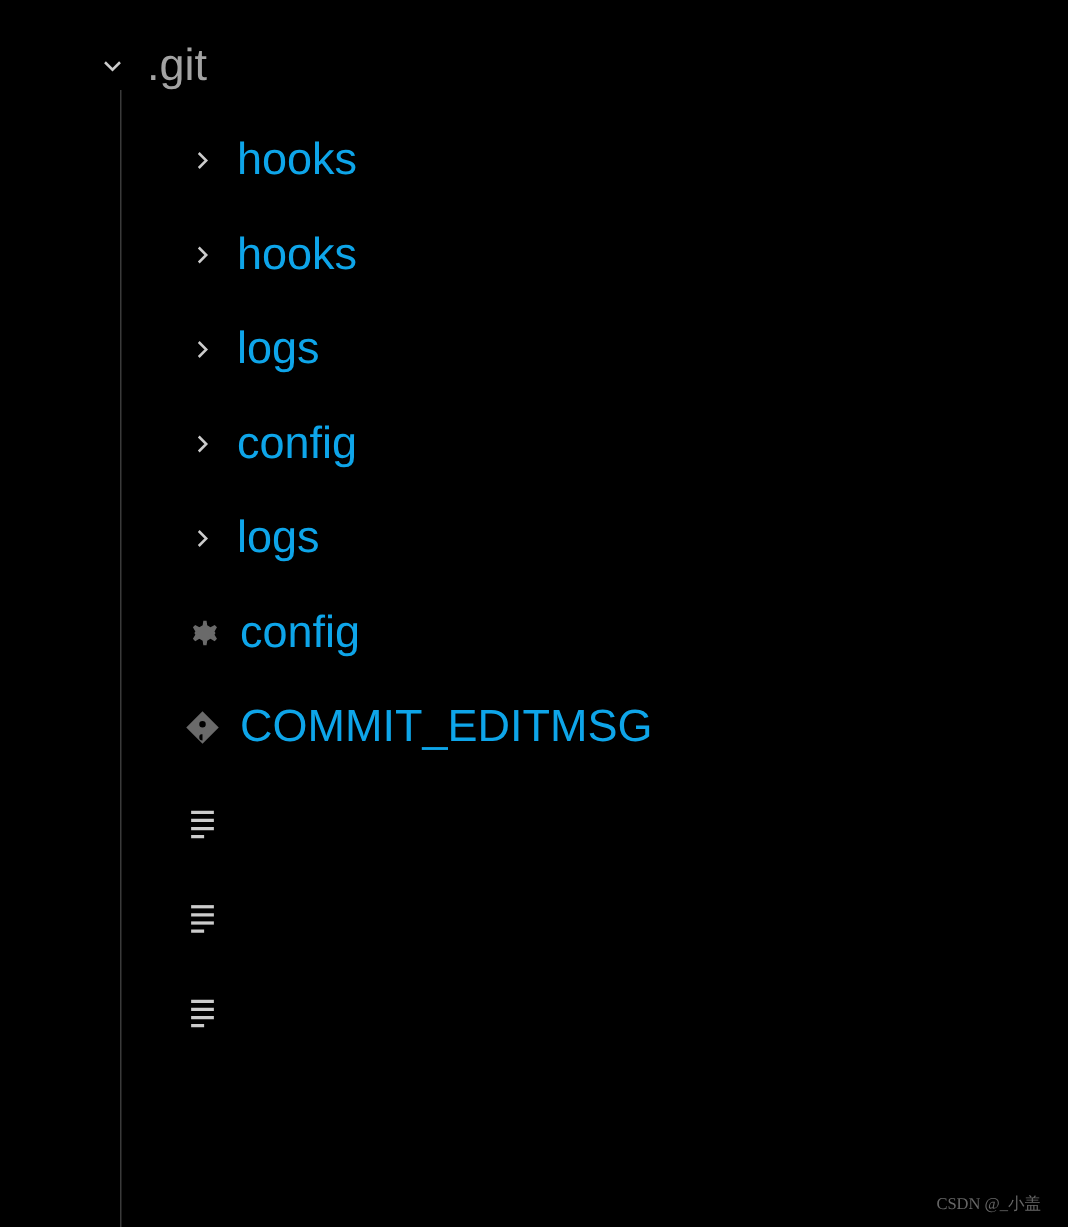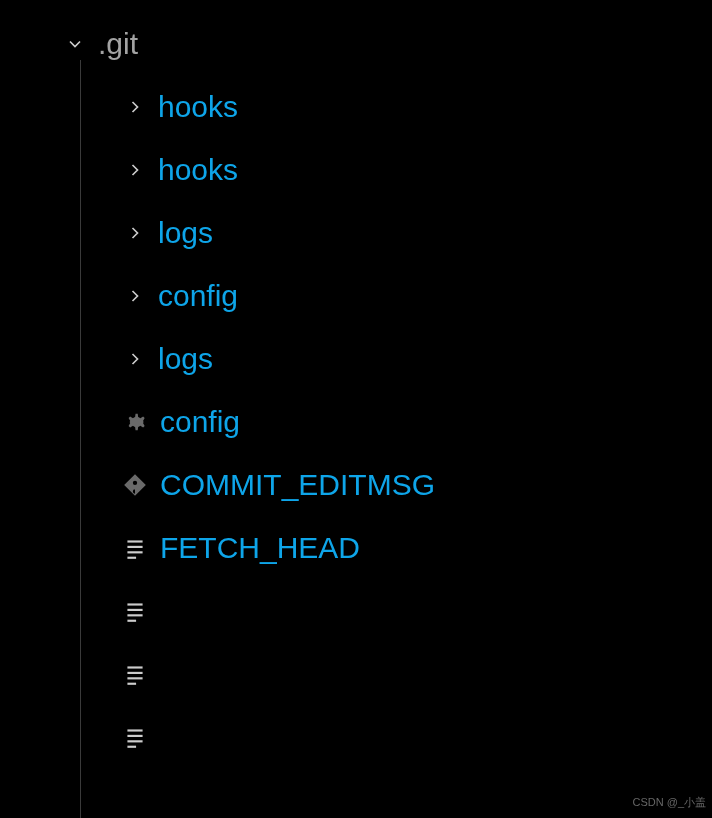--- a/index.html
+++ b/index.html
@@ -73,23 +73,24 @@
       color: #0ea5e9;
       font-size: 30px;
       font-weight: 400;
     }
     .root .label {
       color: #a3a3a3;
     }
     .watermark {
       position: absolute;
       bottom: 8px;
-      right: 6px;
+      right: 18px;
       font-size: 11px;
       color: #666666;
+      font-family: Liberation Serif, serif;
     }
     .git-icon-fill { fill: #6a6a6a; }
     .gear-icon-fill { fill: #6a6a6a; }
     .file-icon-stroke { stroke: #cccccc; fill: none; stroke-width: 2; }
   </style>
 </head>
 <body>
 
 <div class="tree">
   <div class="indent-guide"></div>
@@ -161,30 +162,30 @@
   <div class="tree-item level-1">
     <span class="icon">
       <svg viewBox="0 0 24 24">
           <path class="git-icon-fill" d="M12 2 L22 12 L12 22 L2 12 Z M12 8 A2 2 0 1 0 12 12 A2 2 0 1 0 12 8 M12 12 L12 16 A2 2 0 1 0 12 20 M12 10 L16 10"></path>
         </svg>
     </span>
     <span class="label">COMMIT_EDITMSG</span>
   </div>
 
 
+
   <div class="tree-item level-1">
     <span class="icon">
       <svg viewBox="0 0 24 24" class="file-icon-stroke">
           <line x1="5" y1="6" x2="19" y2="6"></line>
           <line x1="5" y1="11" x2="19" y2="11"></line>
           <line x1="5" y1="16" x2="19" y2="16"></line>
           <line x1="5" y1="21" x2="13" y2="21"></line>
         </svg>
     </span>
-    <span class="label">FETCH_HEAD</span>
   </div>
 
   <div class="tree-item level-1">
     <span class="icon">
       <svg viewBox="0 0 24 24" class="file-icon-stroke">
           <line x1="5" y1="6" x2="19" y2="6"></line>
           <line x1="5" y1="11" x2="19" y2="11"></line>
           <line x1="5" y1="16" x2="19" y2="16"></line>
           <line x1="5" y1="21" x2="13" y2="21"></line>
         </svg>
@@ -194,26 +195,15 @@
   <div class="tree-item level-1">
     <span class="icon">
       <svg viewBox="0 0 24 24" class="file-icon-stroke">
           <line x1="5" y1="6" x2="19" y2="6"></line>
           <line x1="5" y1="11" x2="19" y2="11"></line>
           <line x1="5" y1="16" x2="19" y2="16"></line>
           <line x1="5" y1="21" x2="13" y2="21"></line>
         </svg>
     </span>
   </div>
-
-  <div class="tree-item level-1">
-    <span class="icon">
-      <svg viewBox="0 0 24 24" class="file-icon-stroke">
-          <line x1="5" y1="6" x2="19" y2="6"></line>
-          <line x1="5" y1="11" x2="19" y2="11"></line>
-          <line x1="5" y1="16" x2="19" y2="16"></line>
-          <line x1="5" y1="21" x2="13" y2="21"></line>
-        </svg>
-    </span>
-  </div>
 </div>
 
 <div class="watermark">CSDN @_小盖</div>
 
 </body></html>

